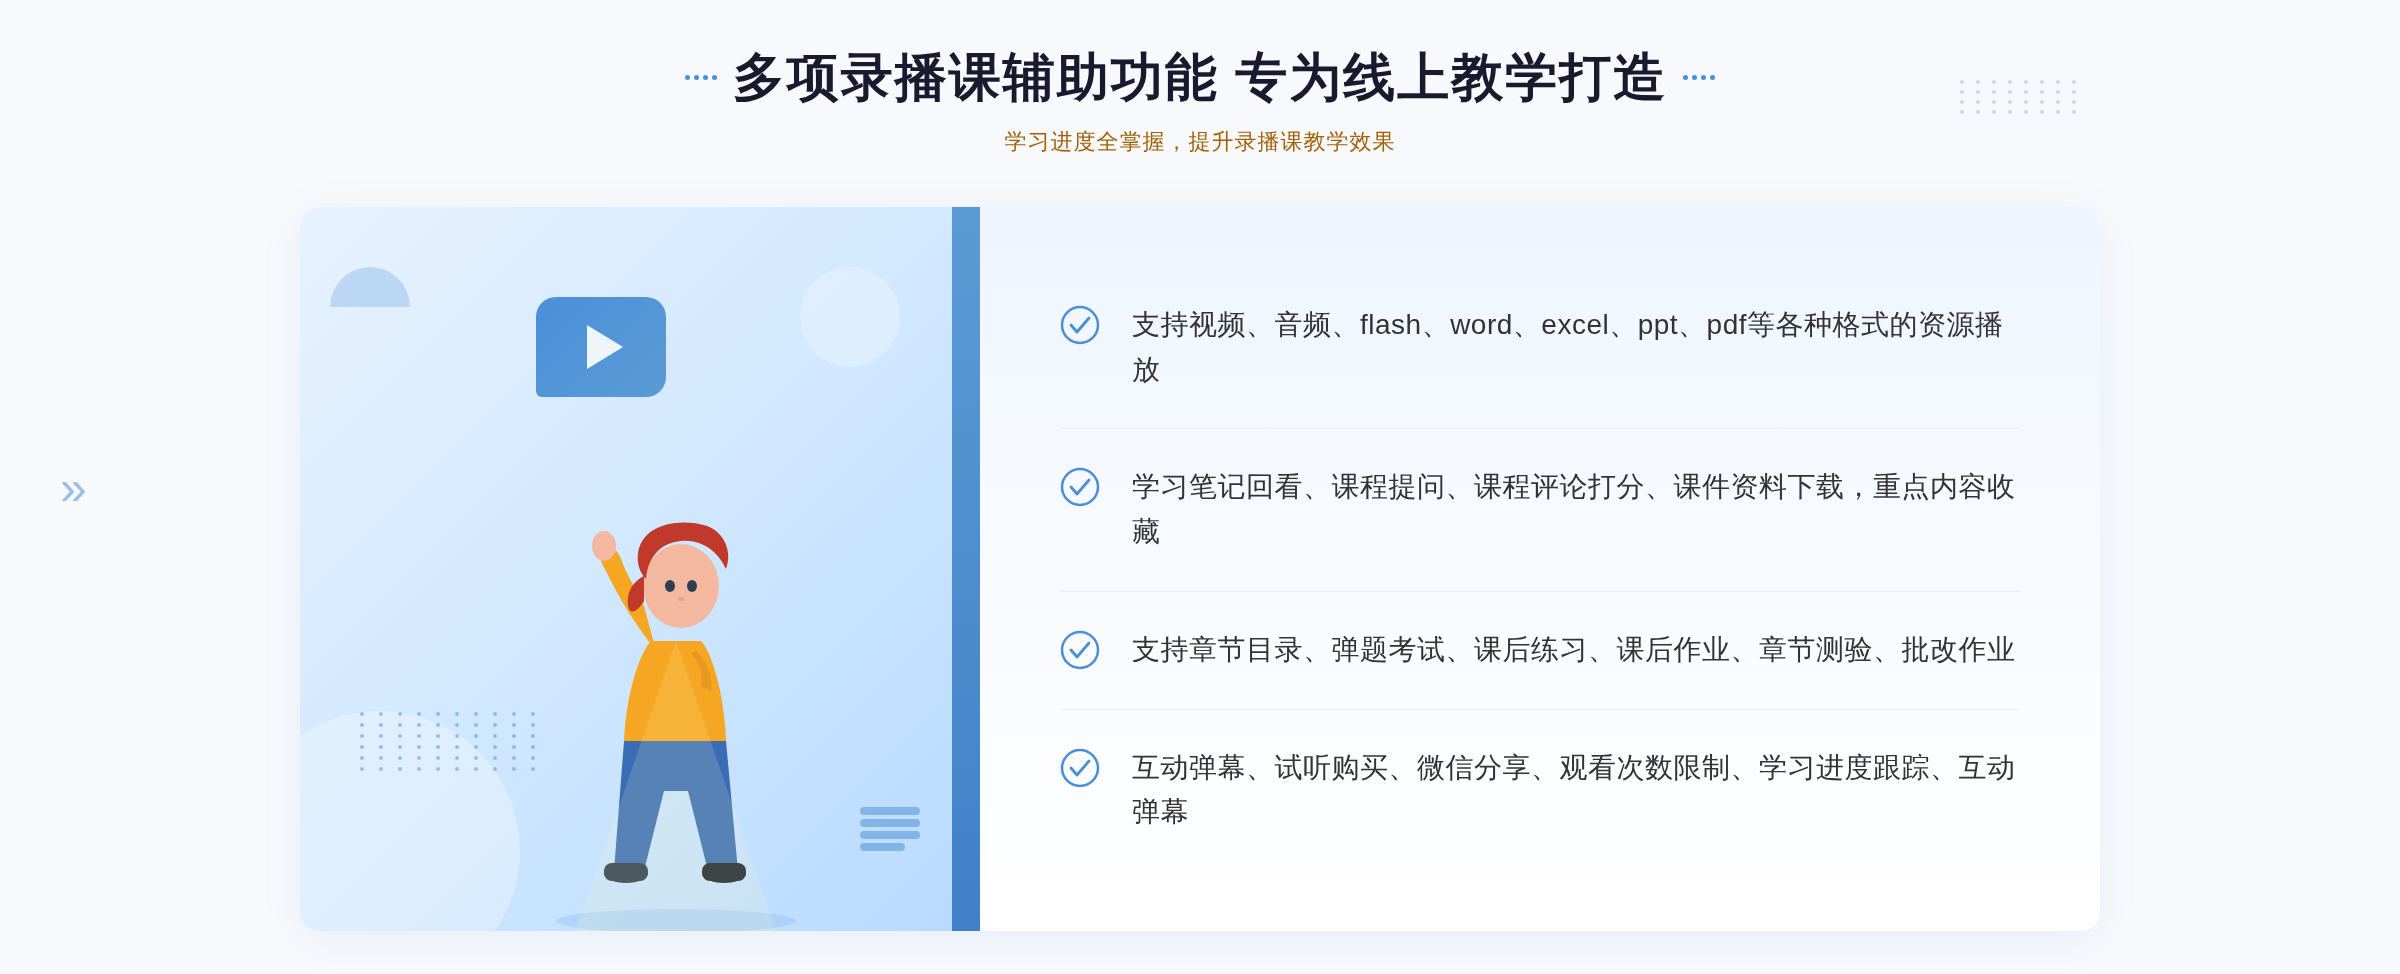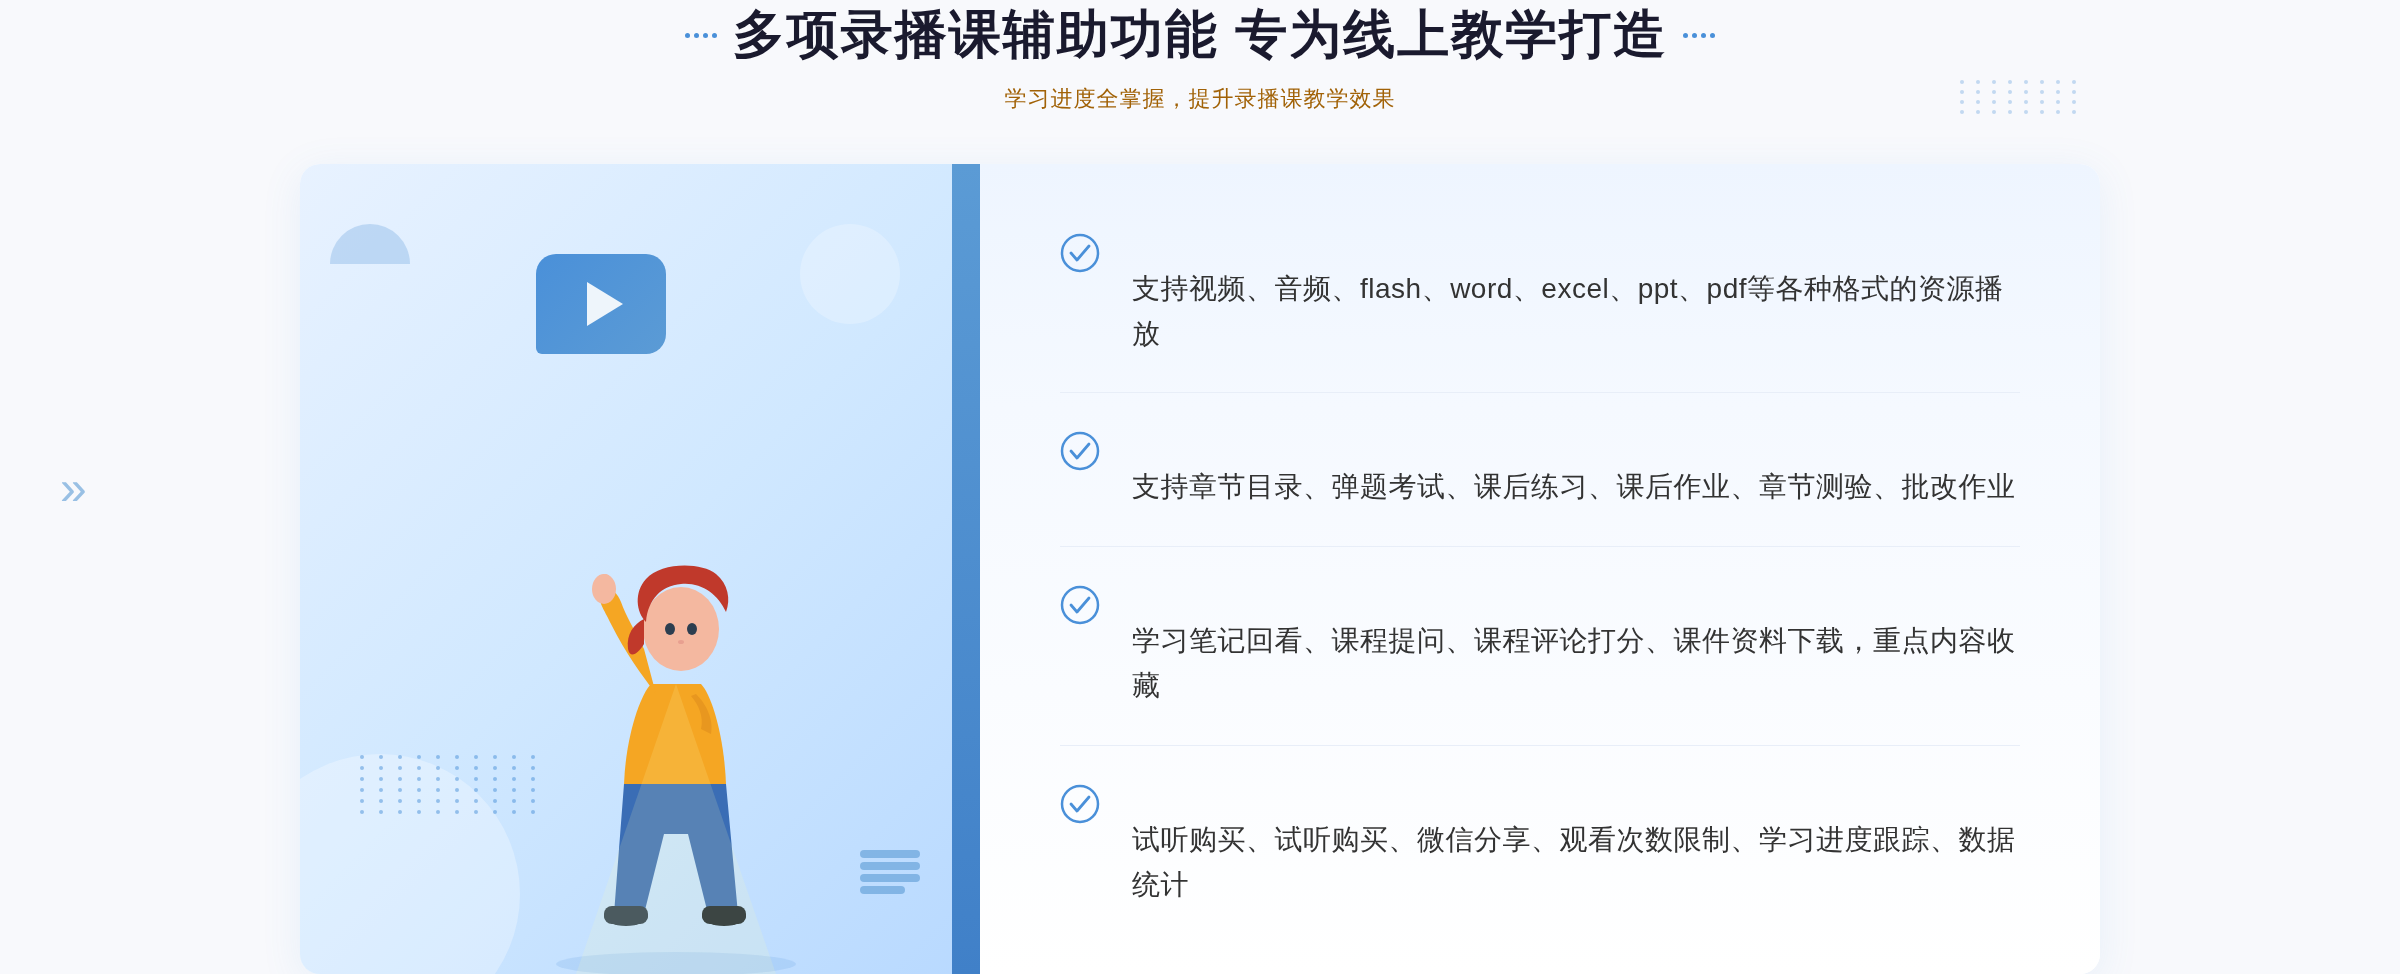--- a/index.html
+++ b/index.html
@@ -277,21 +277,20 @@
       width: 40px;
       height: 40px;
     }
 
     .feature-text {
       font-size: 28px;
       color: #333;
       line-height: 1.6;
       font-weight: 400;
       letter-spacing: 0.5px;
-      margin-top: 36px;
     }
   </style>
 </head>
 <body>
 
 <div class="page-wrapper">
 
   <div class="chevron-left">»</div>
 
   <div class="dots-right">
@@ -484,39 +483,39 @@
         <span class="feature-text">支持视频、音频、flash、word、excel、ppt、pdf等各种格式的资源播放</span>
       </div>
 
       <div class="feature-item">
         <div class="check-icon">
           <svg viewBox="0 0 40 40" xmlns="http://www.w3.org/2000/svg">
             <circle cx="20" cy="20" r="18" fill="none" stroke="#4a90d9" stroke-width="2.5"></circle>
             <polyline points="11,20 17,27 29,13" fill="none" stroke="#4a90d9" stroke-width="2.8" stroke-linecap="round" stroke-linejoin="round"></polyline>
           </svg>
         </div>
-        <span class="feature-text">支持章节目录、弹题考试、课后练习、课后作业、章节测验、批改作业</span>
+        <span class="feature-text">学习笔记回看、课程提问、课程评论打分、课件资料下载，重点内容收藏</span>
       </div>
 
       <div class="feature-item">
         <div class="check-icon">
           <svg viewBox="0 0 40 40" xmlns="http://www.w3.org/2000/svg">
             <circle cx="20" cy="20" r="18" fill="none" stroke="#4a90d9" stroke-width="2.5"></circle>
             <polyline points="11,20 17,27 29,13" fill="none" stroke="#4a90d9" stroke-width="2.8" stroke-linecap="round" stroke-linejoin="round"></polyline>
           </svg>
         </div>
-        <span class="feature-text">学习笔记回看、课程提问、课程评论打分、课件资料下载，重点内容收藏</span>
+        <span class="feature-text">支持章节目录、弹题考试、课后练习、课后作业、章节测验、批改作业</span>
       </div>
 
       <div class="feature-item">
         <div class="check-icon">
           <svg viewBox="0 0 40 40" xmlns="http://www.w3.org/2000/svg">
             <circle cx="20" cy="20" r="18" fill="none" stroke="#4a90d9" stroke-width="2.5"></circle>
             <polyline points="11,20 17,27 29,13" fill="none" stroke="#4a90d9" stroke-width="2.8" stroke-linecap="round" stroke-linejoin="round"></polyline>
           </svg>
         </div>
-        <span class="feature-text">试听购买、试听购买、微信分享、观看次数限制、学习进度跟踪、数据统计</span>
+        <span class="feature-text">互动弹幕、试听购买、微信分享、观看次数限制、学习进度跟踪、互动弹幕</span>
       </div>
 
     </div>
   </div>
 
 </div>
 
 </body></html>

